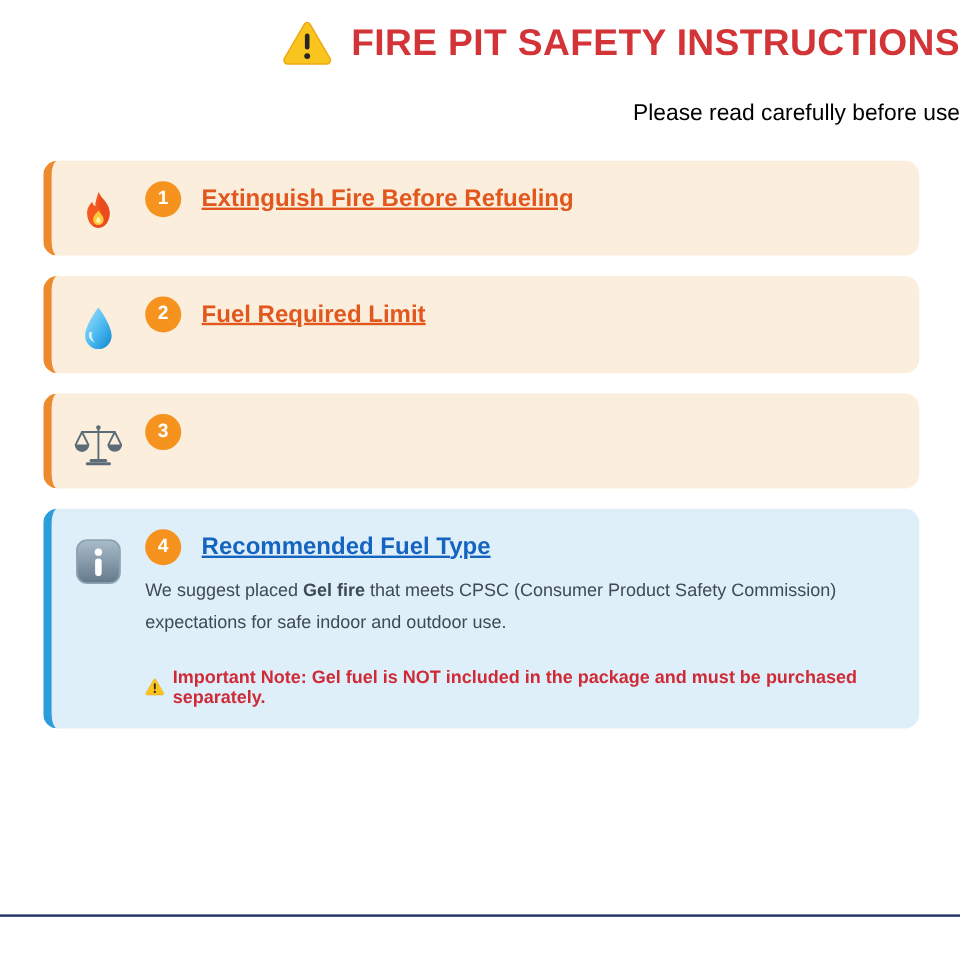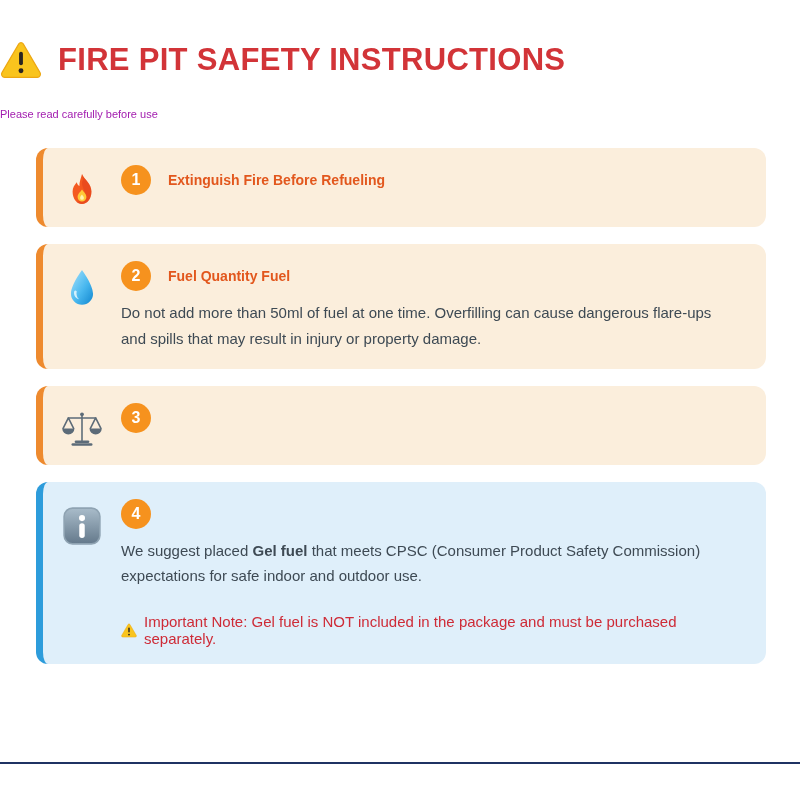--- a/index.html
+++ b/index.html
@@ -4,29 +4,29 @@
 <style>
   * { margin:0; padding:0; box-sizing:border-box; }
   html,body { width:800px; height:800px; }
   body {
     background:#ffffff;
     font-family:"Liberation Sans", sans-serif;
     position:relative;
     overflow:hidden;
   }
   .header {
-    display:flex; justify-content:flex-start; align-items:center;
-    gap:16px; padding-top:40px;
+    display:flex; justify-content:flex-end; align-items:center;
+    gap:16px; padding-top:16px;
   }
   .warn-icon-lg { width:42px; height:40px; flex:none; }
   .page-title {
     color:#d23438; font-size:31px; font-weight:bold; letter-spacing:.3px;
   }
   .subtitle {
-    text-align:left; color:#a21caf; font-size:11px; margin-top:28px;
+    text-align:right; color:#000000; font-size:19px; margin-top:28px;
   }
   .cards {
     margin:28px 34px 0 36px;
     display:flex; flex-direction:column; gap:17px;
   }
   .card {
     border-radius:12px;
     border-left:7px solid;
     padding:17px 26px 17px 16px;
     display:flex; gap:16px;
@@ -39,30 +39,30 @@
     padding-top:7px;
   }
   .card-content { flex:1; min-width:0; }
   .card-header { display:flex; align-items:center; gap:17px; margin-bottom:9px; }
   .badge {
     width:30px; height:30px; border-radius:50%; flex:none;
     background:#f6921e; color:#ffffff;
     font-weight:bold; font-size:16px;
     display:flex; align-items:center; justify-content:center;
   }
-  .card-title { font-size:14px; font-weight:bold; }
+  .card-title { font-size:20px; font-weight:bold;text-decoration:underline; }
   .theme-orange .card-title { color:#e2571d; }
   .theme-blue   .card-title { color:#1565c0; }
   .card-body {
     font-size:15px; color:#3e4a54; line-height:1.72; max-width:620px;
   }
   .card-body b { font-weight:bold; }
   .note-row {
     margin-top:24px; display:flex; align-items:center; gap:7px;
-    color:#ce2b37; font-weight:normal; font-size:15px;
+    color:#ce2b37; font-weight:bold; font-size:15px;
   }
   .warn-icon-sm { width:16px; height:15px; flex:none; }
   .bottom-line {
     position:absolute; left:0; width:800px; top:762px; height:2px;
     background:#1f3263;
   }
 </style>
 </head>
 <body>
 
@@ -108,23 +108,22 @@
             <stop offset="1" stop-color="#1186cf"></stop>
           </linearGradient>
         </defs>
         <path d="M14 2C14 2 3.5 16 3.5 24.5a10.5 10.5 0 0 0 21 0C24.5 16 14 2 14 2z" fill="url(#dropGrad)"></path>
         <path d="M9 22c-.8 2.8.2 6.2 2.4 7.8-3-.6-5.2-3.4-5-6.6.1-1.4 1-2.6 2.6-1.2z" fill="#e8f9ff" opacity=".85"></path>
       </svg>
     </div>
     <div class="card-content">
       <div class="card-header">
         <span class="badge">2</span>
-        <span class="card-title">Fuel Quantity Fuel</span>
+        <span class="card-title">Fuel Required Limit</span>
       </div>
-      <div class="card-body">Do not add more than 50ml of fuel at one time. Overfilling can cause dangerous flare-ups and spills that may result in injury or property damage.</div>
     </div>
   </div>
 
   <div class="card theme-orange">
     <div class="card-icon">
       <svg viewBox="0 0 40 36" width="42" height="38">
         <g stroke="#5c6b78" stroke-width="1.5" fill="none" stroke-linecap="round">
           <line x1="20" y1="4" x2="20" y2="29"></line>
           <line x1="7" y1="7.5" x2="33" y2="7.5"></line>
           <path d="M7 7.5 L2 17.5 M7 7.5 L12 17.5"></path>
@@ -154,22 +153,23 @@
           </linearGradient>
         </defs>
         <rect x="2" y="2" width="34" height="34" rx="8" fill="url(#infoGrad)" stroke="#8fa3b2" stroke-width="1.5"></rect>
         <circle cx="19" cy="11.5" r="2.9" fill="#ffffff"></circle>
         <rect x="16.4" y="16.5" width="5.2" height="14" rx="2.6" fill="#ffffff"></rect>
       </svg>
     </div>
     <div class="card-content">
       <div class="card-header">
         <span class="badge">4</span>
+        <span class="card-title">Recommended Fuel Type</span>
       </div>
-      <div class="card-body"><span>We suggest placed </span><b>Gel fuel</b><span> that meets CPSC (Consumer Product Safety Commission) expectations for safe indoor and outdoor use.</span></div>
+      <div class="card-body"><span>We suggest placed </span><b>Gel fire</b><span> that meets CPSC (Consumer Product Safety Commission) expectations for safe indoor and outdoor use.</span></div>
       <div class="note-row">
         <span class="warn-icon-sm">
           <svg viewBox="0 0 36 33" width="16" height="15">
             <path d="M16.1 2.7 L1.7 27.3 a2.7 2.7 0 0 0 2.3 4.1 h28 a2.7 2.7 0 0 0 2.3-4.1 L19.9 2.7 a2.2 2.2 0 0 0-3.8 0 Z" fill="#f9c41d" stroke="#eda712" stroke-width="1"></path>
             <rect x="16.35" y="9.5" width="3.3" height="11.5" rx="1.65" fill="#2a2420"></rect>
             <circle cx="18" cy="25.7" r="2.1" fill="#2a2420"></circle>
           </svg>
         </span>
         <span>Important Note: Gel fuel is NOT included in the package and must be purchased separately.</span>
       </div>

